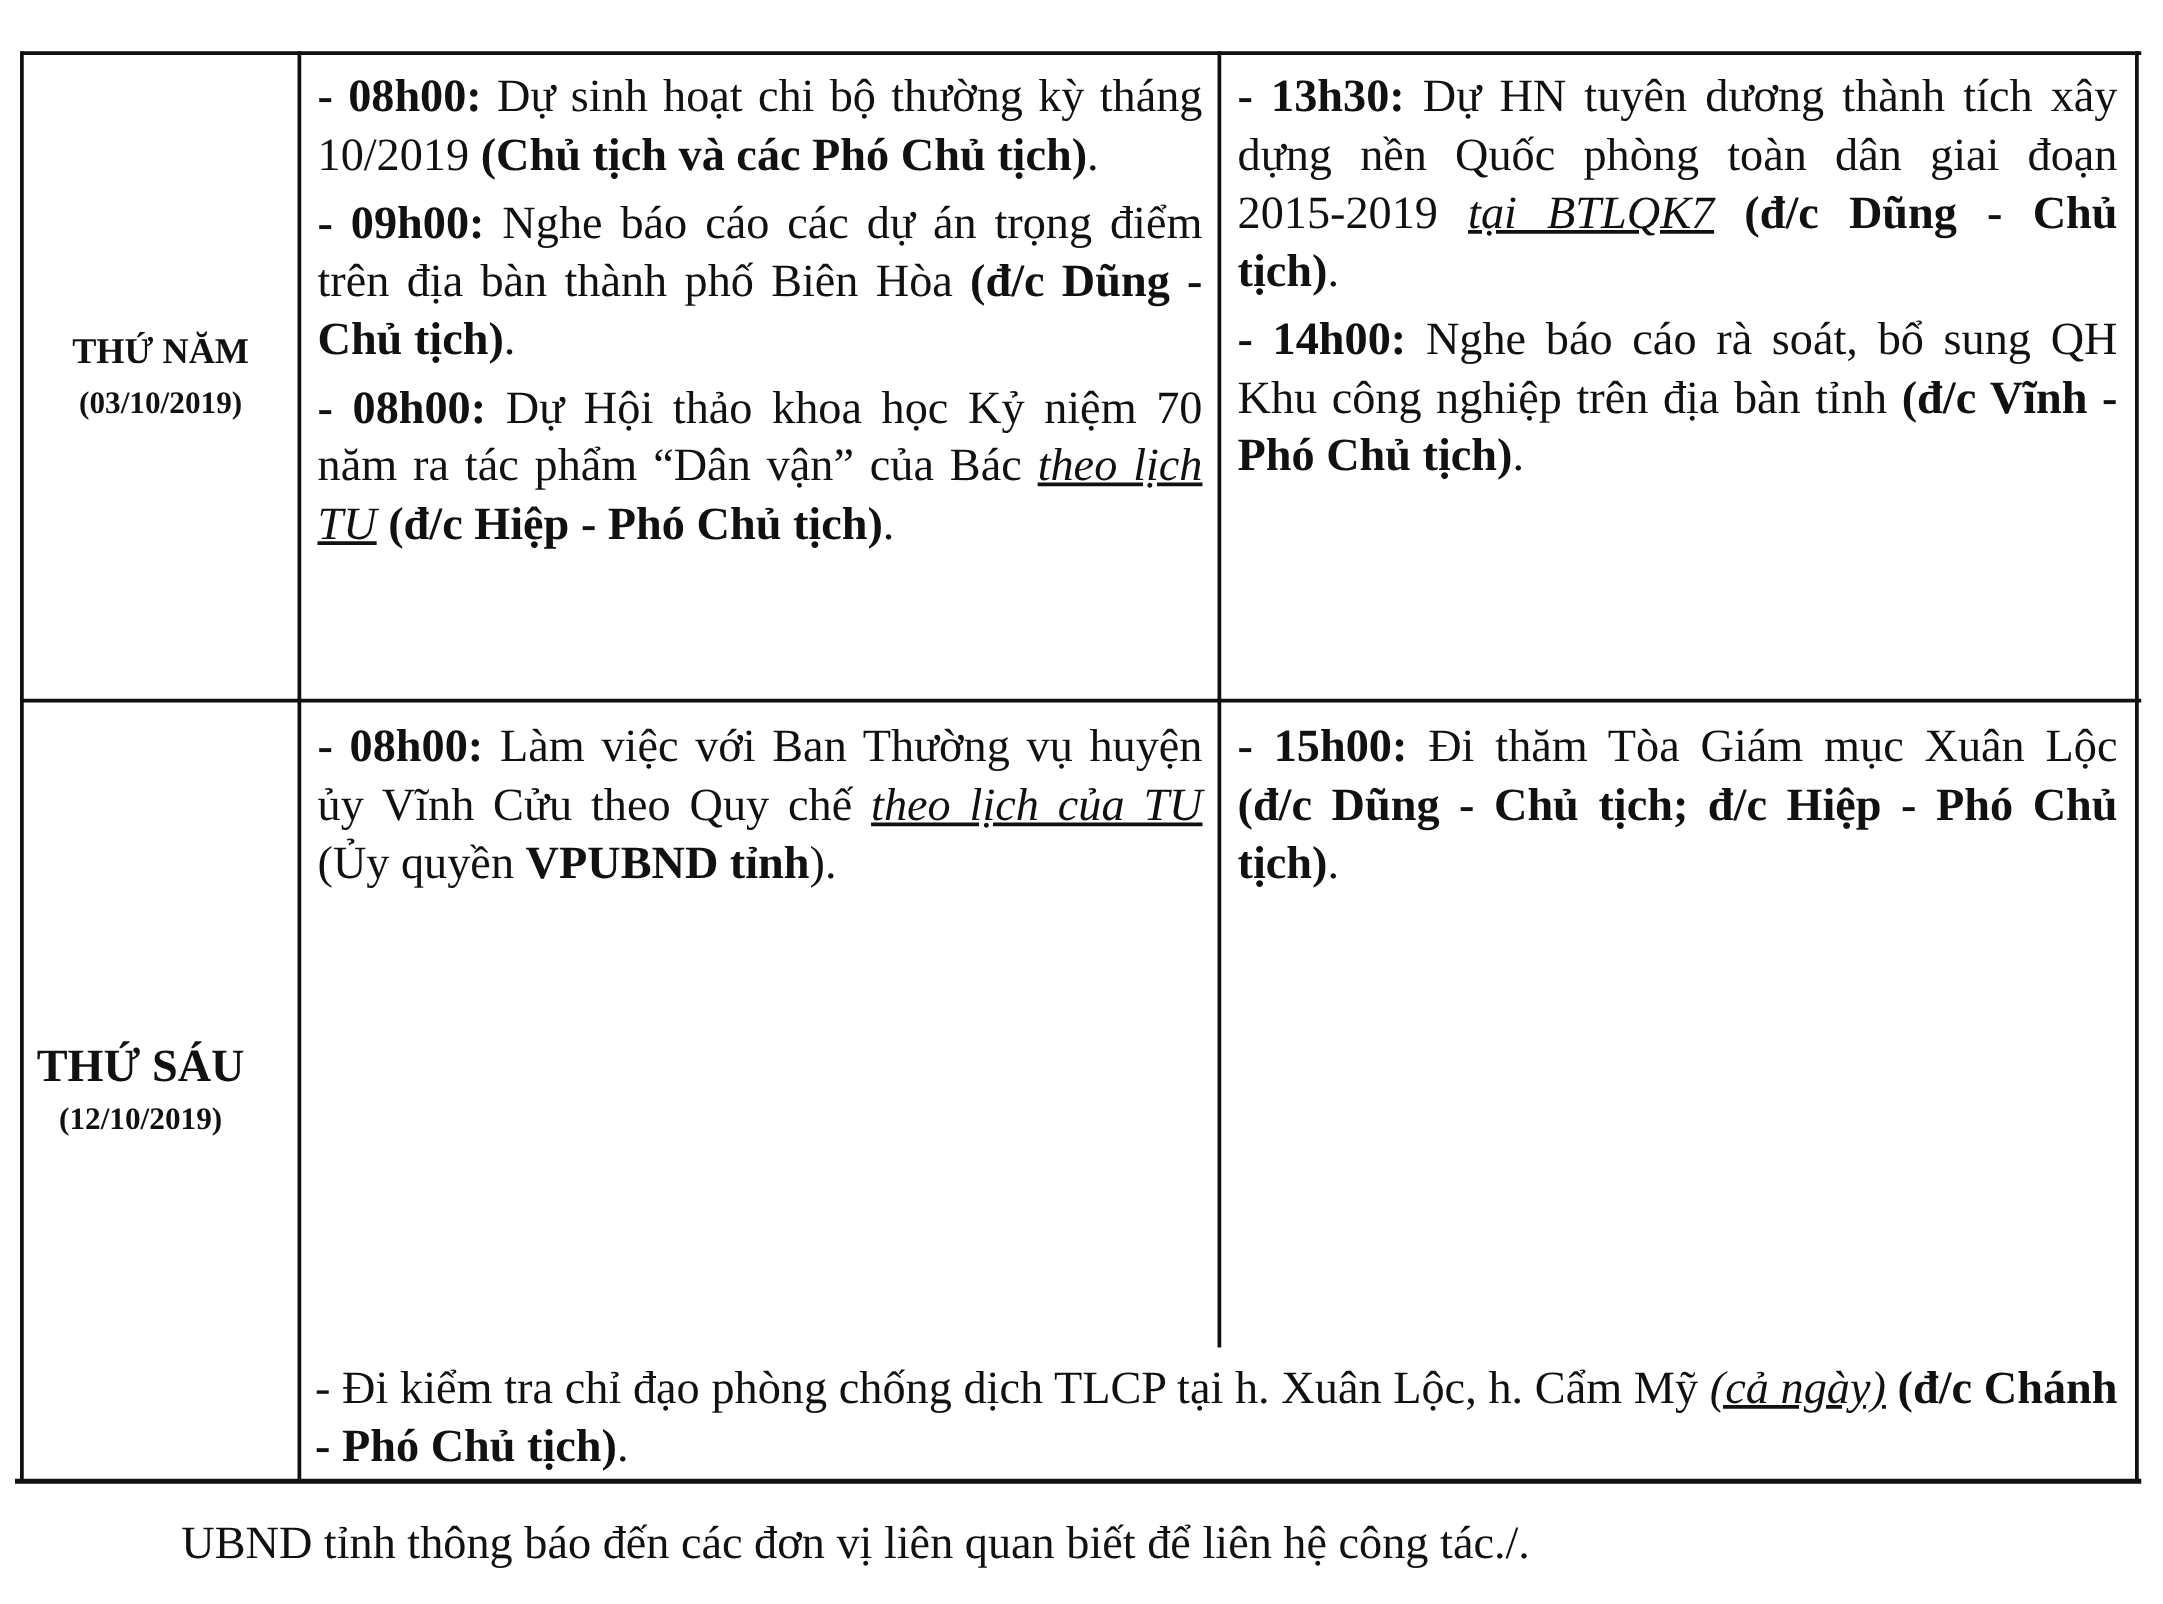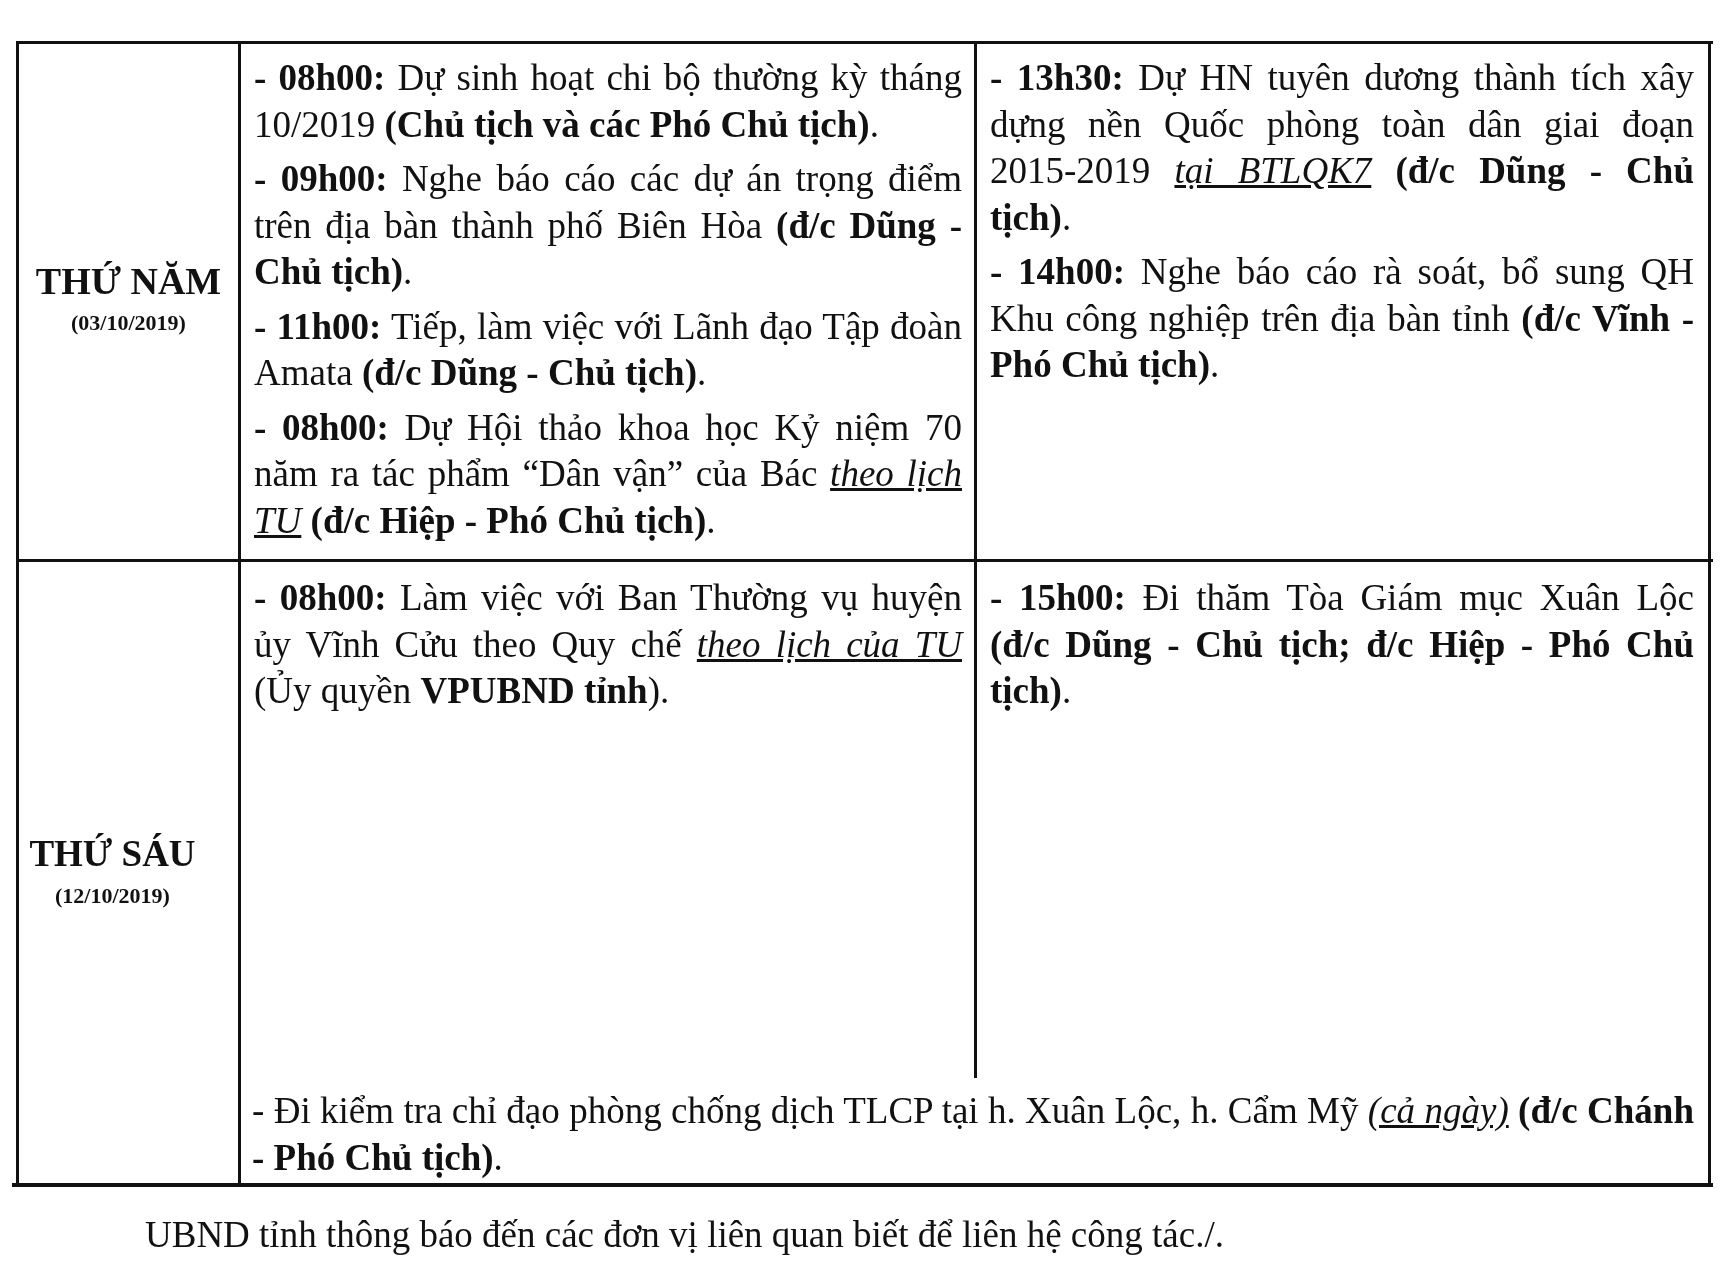--- a/index.html
+++ b/index.html
@@ -13,48 +13,47 @@
   .cell-text {
     position: absolute; box-sizing: border-box;
     font-size: 37px; line-height: 46.5px; text-align: justify;
   }
   .cell-text p { margin: 0 0 8px 0; }
   .day-label {
     position: absolute; box-sizing: border-box; text-align: center;
     font-weight: bold; line-height: 42px;
   }
   .day-name { display: block; }
-  .day-date { display: block; font-size: 22px; }
+  .day-date { display: block; font-size: 25px; }
   b, .bold { font-weight: bold; }
   i, .ital { font-style: italic; text-decoration: underline; }
   .footer {
     position: absolute; left: 145px; top: 1212px;
     font-size: 37px; line-height: 46px; white-space: nowrap;
   }
 </style>
 </head>
 <body>
 
 <div class="line-h" style="left:17px; top:41px; width:1696px;"></div>
 <div class="line-h" style="left:17px; top:559px; width:1696px;"></div>
 <div class="line-h" style="left:12px; top:1183px; width:1701px; height:4px;"></div>
 <div class="line-v" style="left:16px; top:41px; height:1145px;"></div>
 <div class="line-v" style="left:238px; top:41px; height:1145px;"></div>
 <div class="line-v" style="left:974px; top:41px; height:1037px;"></div>
 <div class="line-v" style="left:1708px; top:41px; height:1145px;"></div>
 
 <div class="day-label" style="left:19px; top:260px; width:219px;">
-  <span class="day-name" style="font-size:38px;">THỨ NĂM</span>
+  <span class="day-name" style="font-size:29px;">THỨ NĂM</span>
   <span class="day-date">(03/10/2019)</span>
 </div>
 
 <div class="cell-text" style="left:254px; top:55px; width:708px;">
   <p><b>- 08h00:</b><span> Dự sinh hoạt chi bộ thường kỳ tháng 10/2019 </span><b>(Chủ tịch và các Phó Chủ tịch)</b><span>.</span></p>
   <p><b>- 09h00:</b><span> Nghe báo cáo các dự án trọng điểm trên địa bàn thành phố Biên Hòa </span><b>(đ/c Dũng - Chủ tịch)</b><span>.</span></p>
-  <p><b>- 11h00:</b><span> Tiếp, làm việc với Lãnh đạo Tập đoàn Amata </span><b>(đ/c Dũng - Chủ tịch)</b><span>.</span></p>
   <p><b>- 08h00:</b><span> Dự Hội thảo khoa học Kỷ niệm 70 năm ra tác phẩm “Dân vận” của Bác </span><i>theo lịch TU</i><b> (đ/c Hiệp - Phó Chủ tịch)</b><span>.</span></p>
 </div>
 
 <div class="cell-text" style="left:990px; top:55px; width:704px;">
   <p><b>- 13h30:</b><span> Dự HN tuyên dương thành tích xây dựng nền Quốc phòng toàn dân giai đoạn 2015-2019 </span><i>tại BTLQK7</i><b> (đ/c Dũng - Chủ tịch)</b><span>.</span></p>
   <p><b>- 14h00:</b><span> Nghe báo cáo rà soát, bổ sung QH Khu công nghiệp trên địa bàn tỉnh </span><b>(đ/c Vĩnh - Phó Chủ tịch)</b><span>.</span></p>
 </div>
 
 <div class="day-label" style="left:19px; top:833px; width:187px;">
   <span class="day-name" style="font-size:37px;">THỨ SÁU</span>

